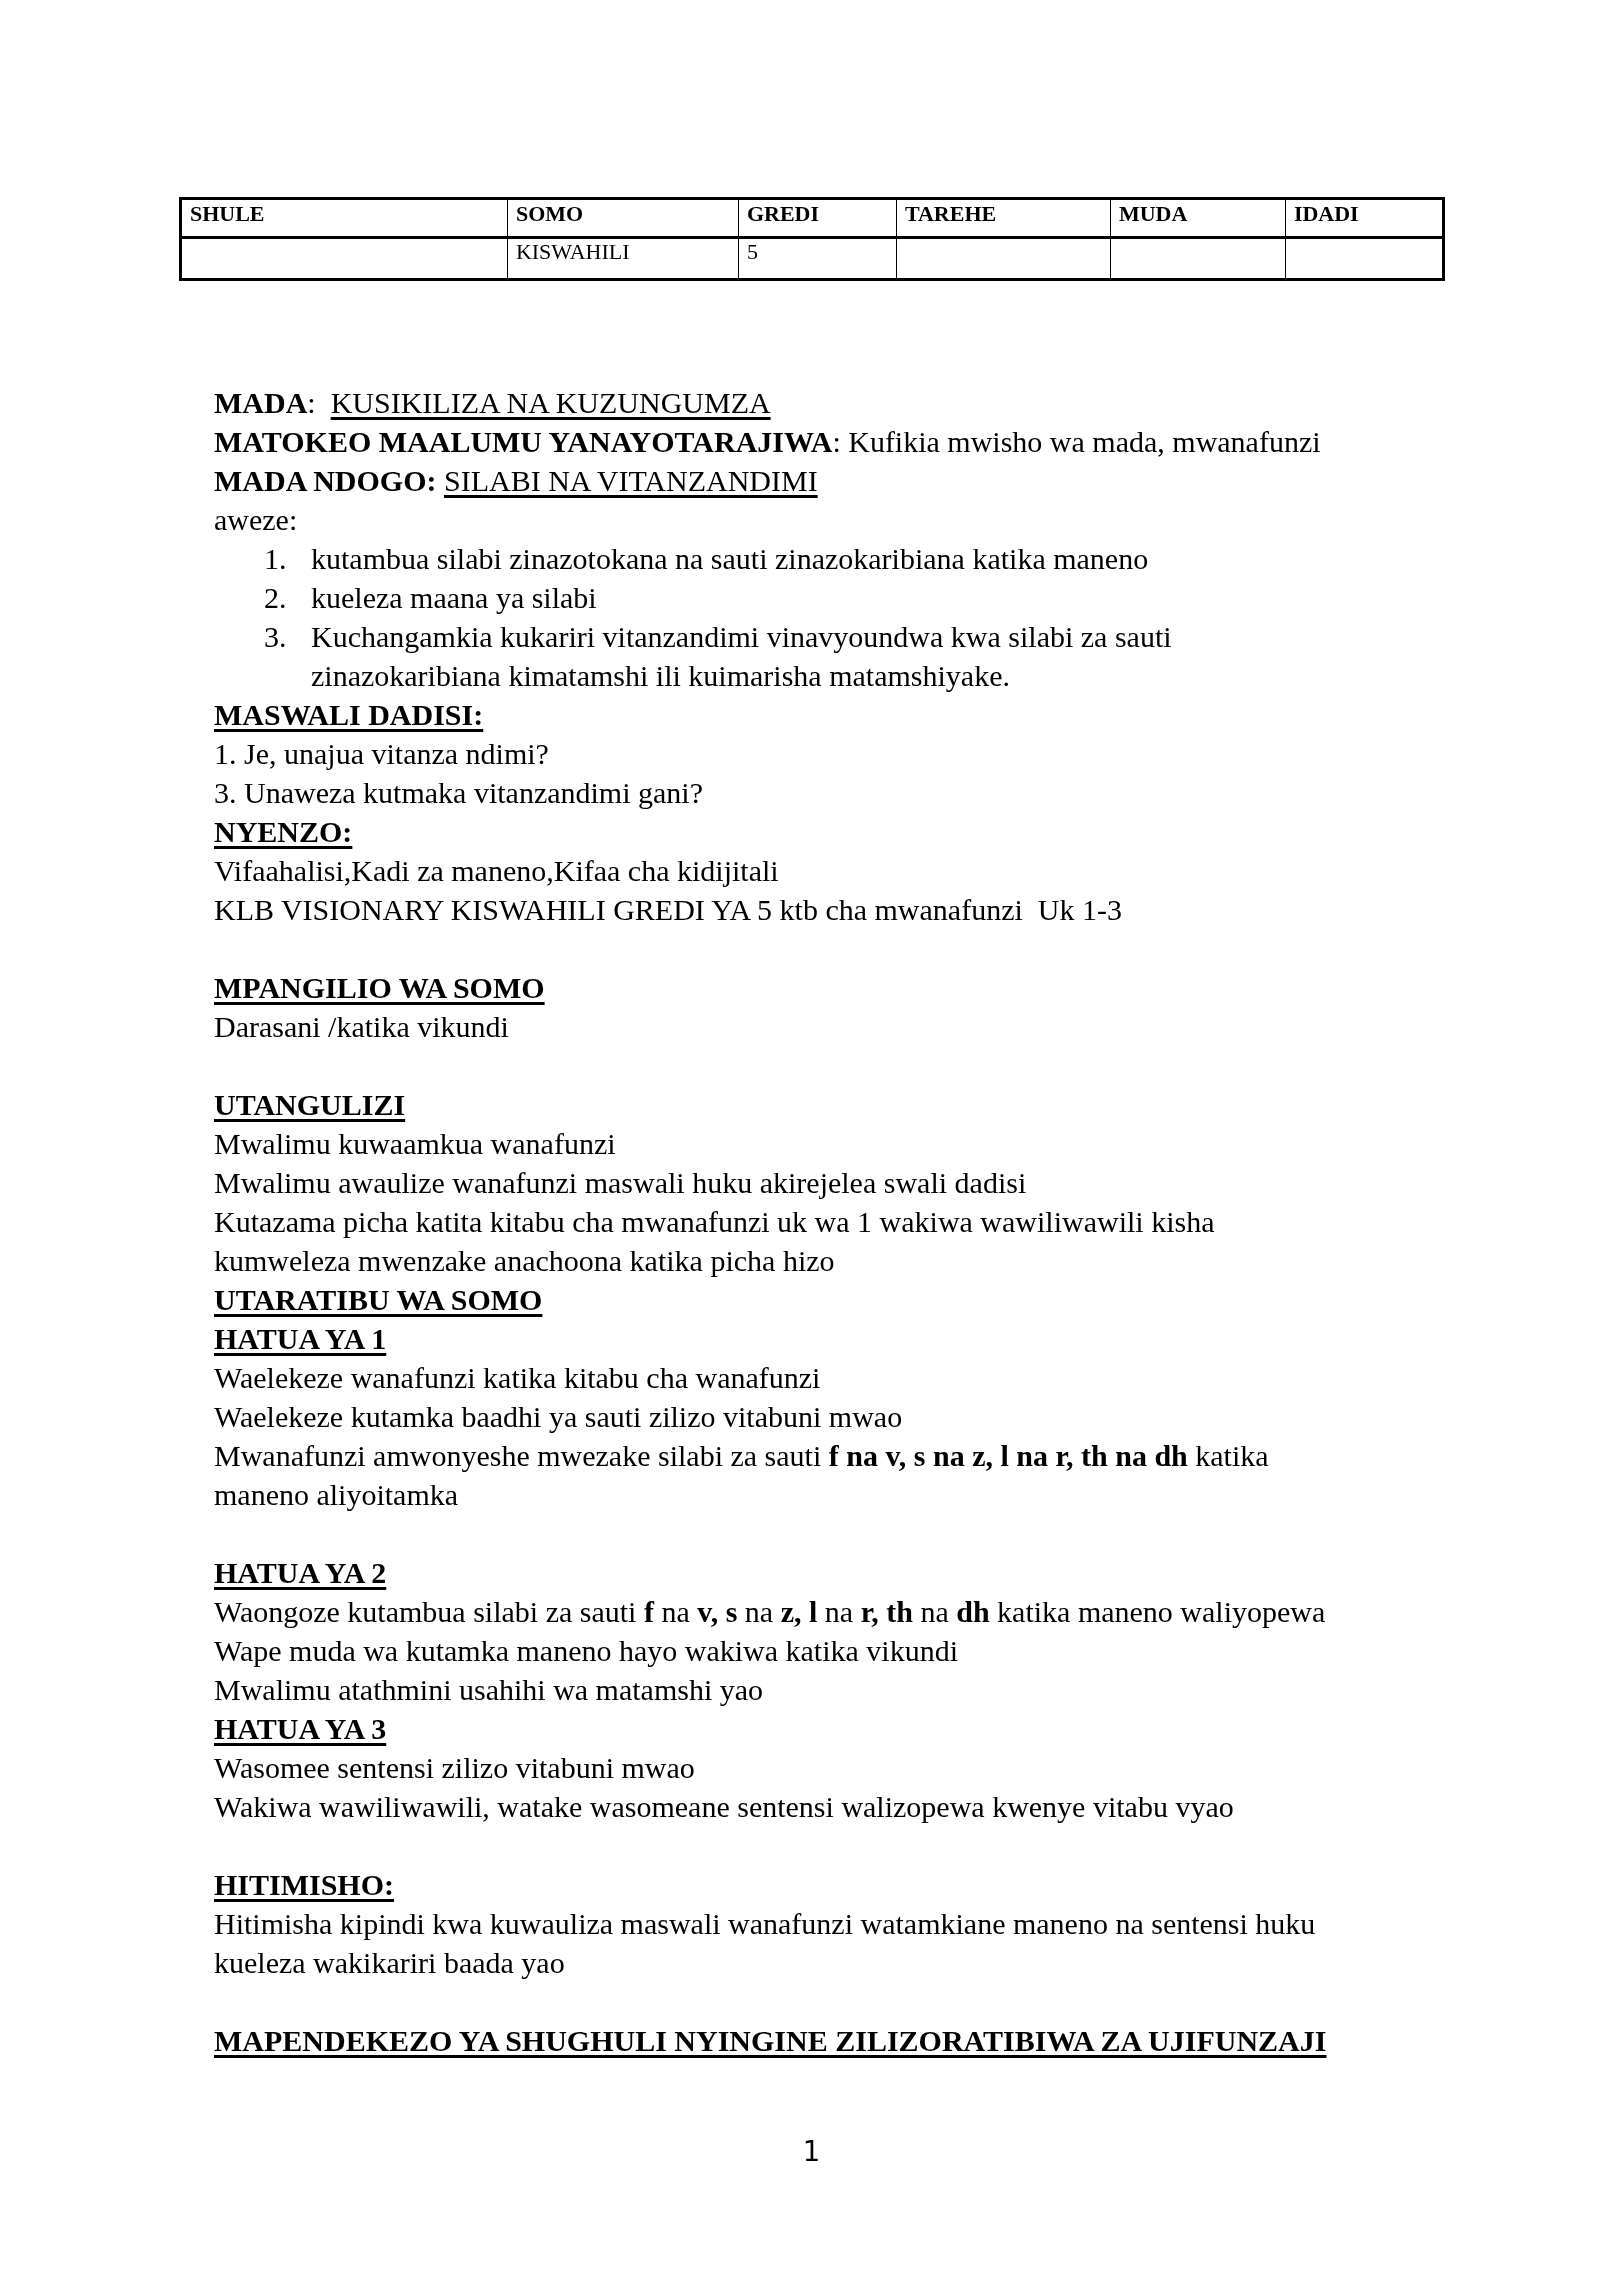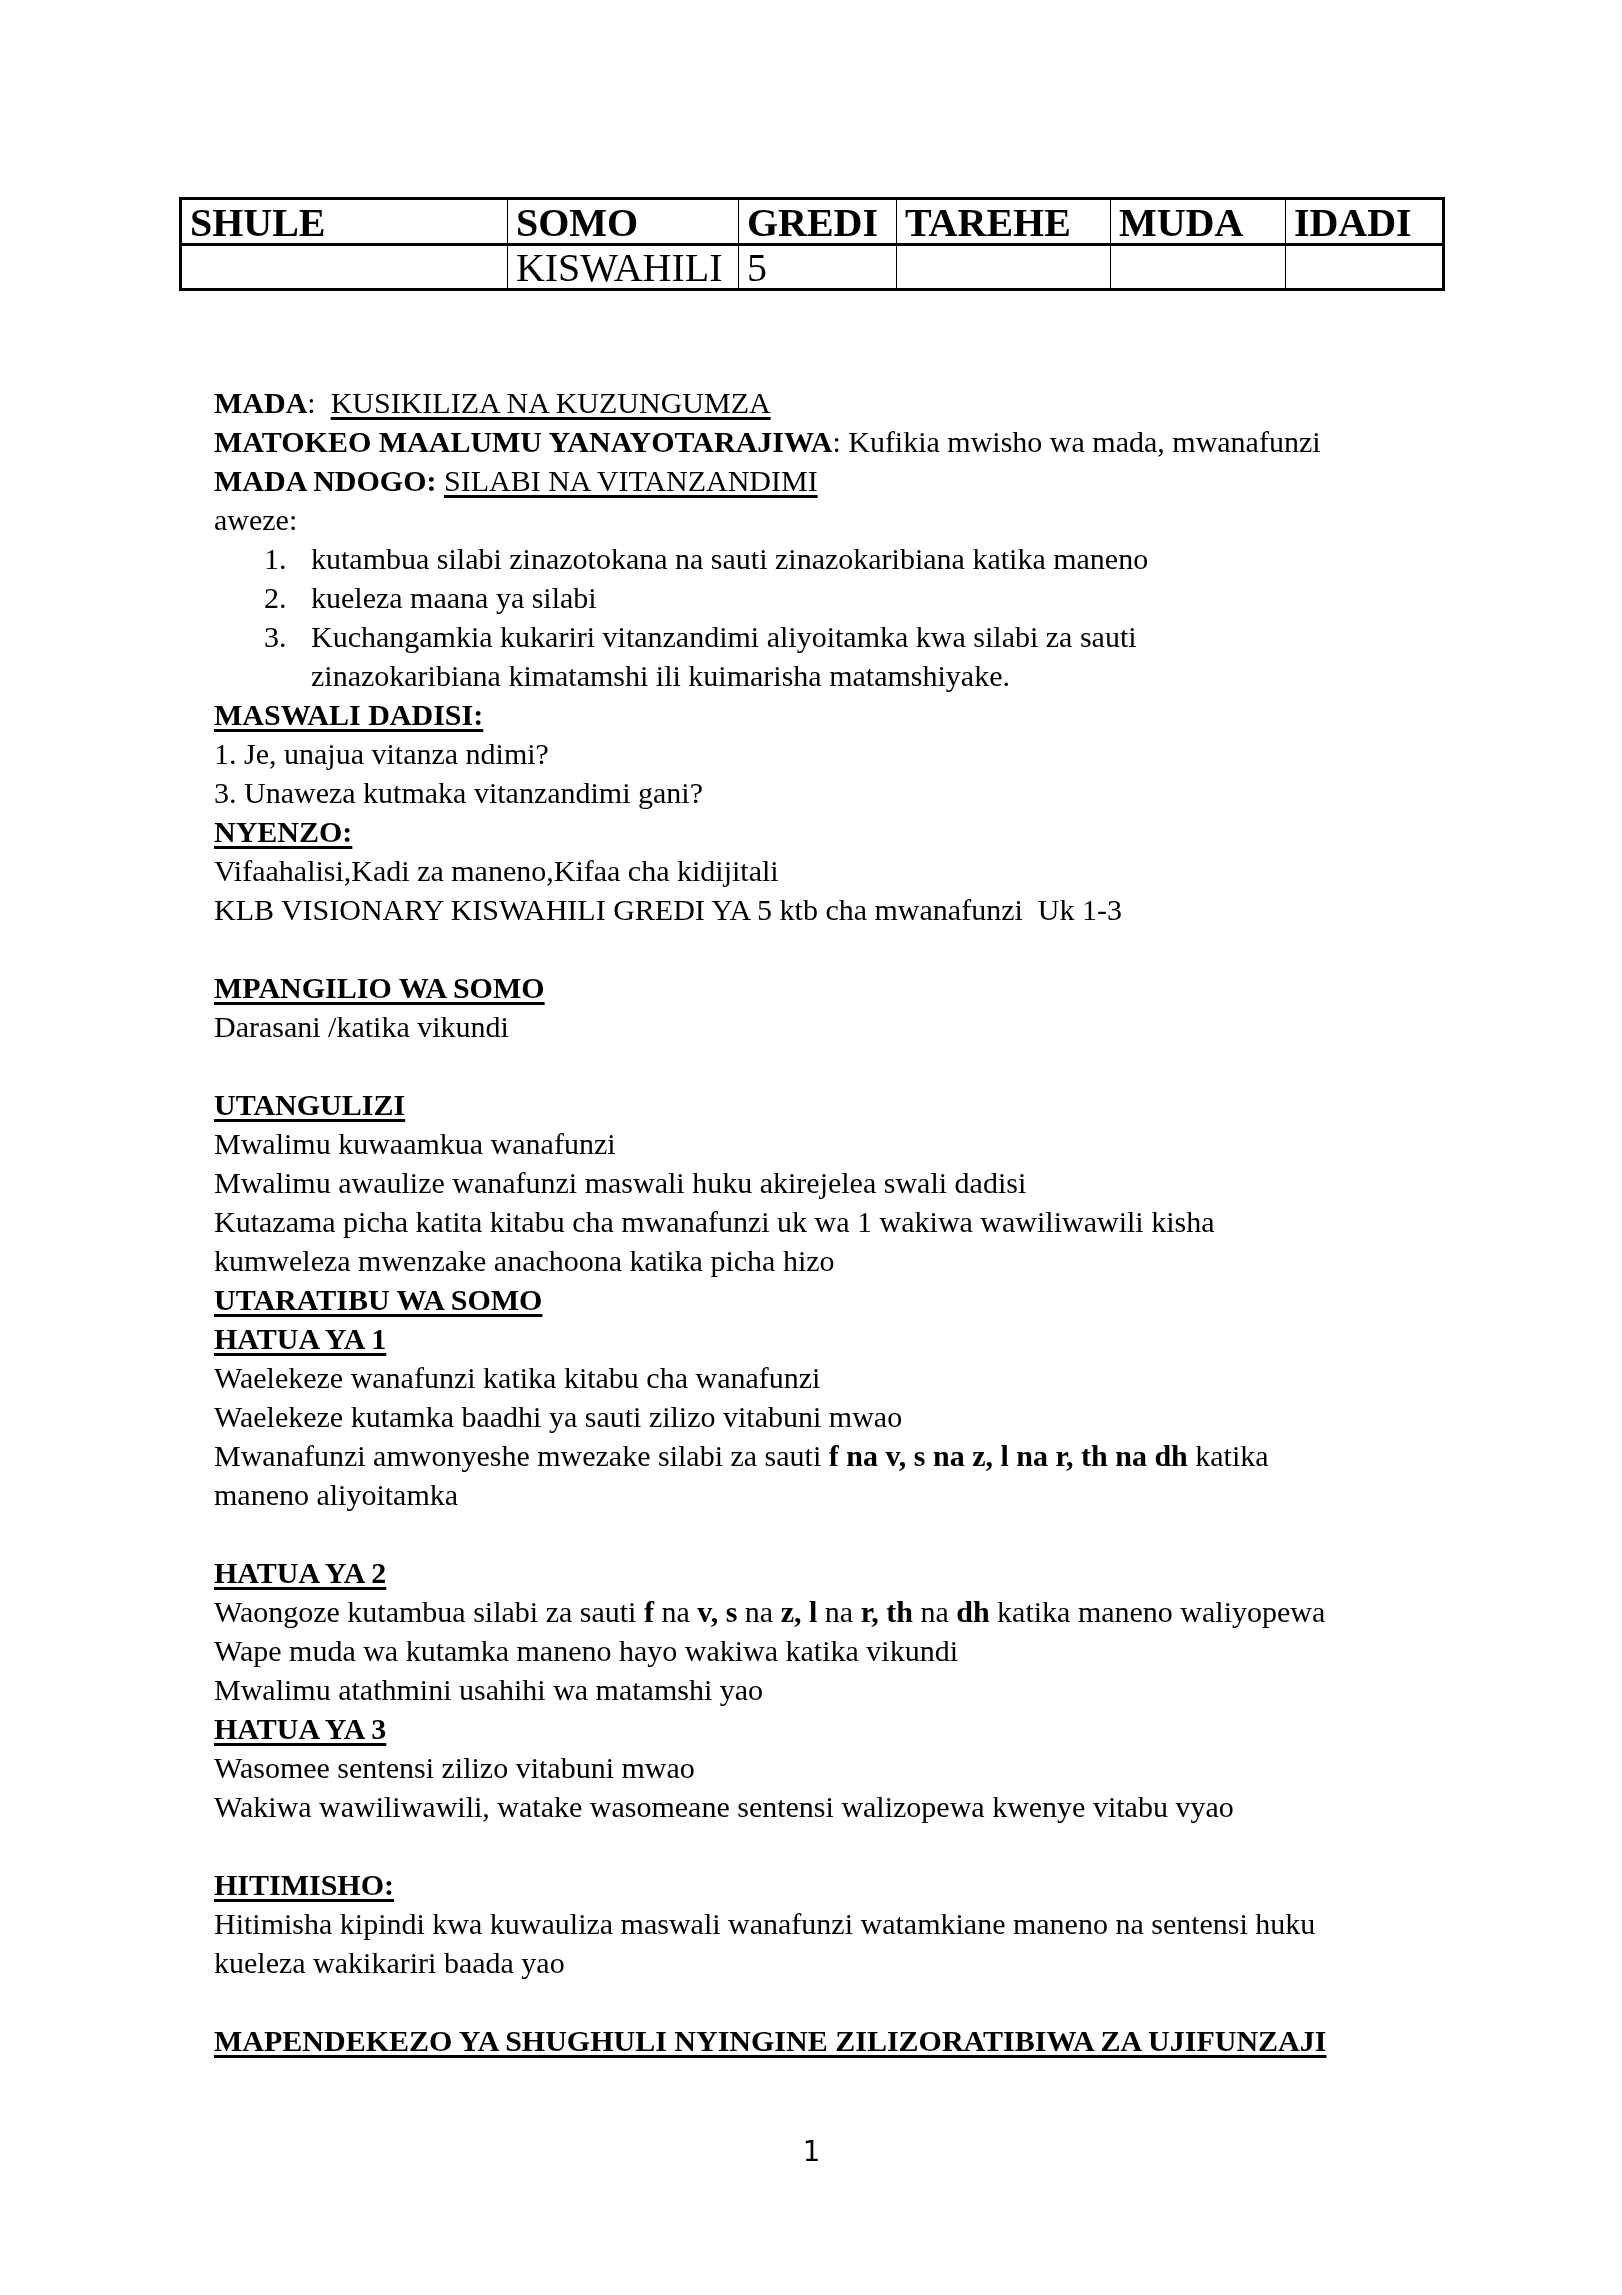--- a/index.html
+++ b/index.html
@@ -24,21 +24,21 @@
       background: #ffffff;
     }
 
     
     .info-table {
       position: absolute;
       left: 179px;
       top: 197px;
       width: 1263px;
       border-collapse: collapse;
-      font-size: 40px;
+      font-size: 22px;
       line-height: 1;
       table-layout: fixed;
     }
     .info-table td {
       border: 1.3px solid #000;
       padding: 2.6px 7.9px 0 7.9px;
       vertical-align: top;
       height: 34px;
       white-space: nowrap;
       overflow: hidden;
@@ -156,21 +156,21 @@
       <li>
           <span class="num">1.</span>
           <span class="txt">kutambua silabi zinazotokana na sauti zinazokaribiana katika maneno</span>
         </li>
       <li>
           <span class="num">2.</span>
           <span class="txt">kueleza maana ya silabi</span>
         </li>
       <li>
           <span class="num">3.</span>
-          <span class="txt" style="width:968px">Kuchangamkia kukariri vitanzandimi aliyoitamka kwa silabi za sauti zinazokaribiana kimatamshi ili kuimarisha matamshiyake.</span>
+          <span class="txt" style="width:968px">Kuchangamkia kukariri vitanzandimi vinavyoundwa kwa silabi za sauti zinazokaribiana kimatamshi ili kuimarisha matamshiyake.</span>
         </li>
     </ol>
 
     <div class="line"><span class="h">MASWALI DADISI:</span></div>
     <div class="line">1. Je, unajua vitanza ndimi?</div>
     <div class="line">3. Unaweza kutmaka vitanzandimi gani?</div>
 
     <div class="line"><span class="h">NYENZO:</span></div>
     <div class="line">Vifaahalisi,Kadi za maneno,Kifaa cha kidijitali</div>
     <div class="line" style="white-space:pre">KLB VISIONARY KISWAHILI GREDI YA 5 ktb cha mwanafunzi  Uk 1-3</div>

